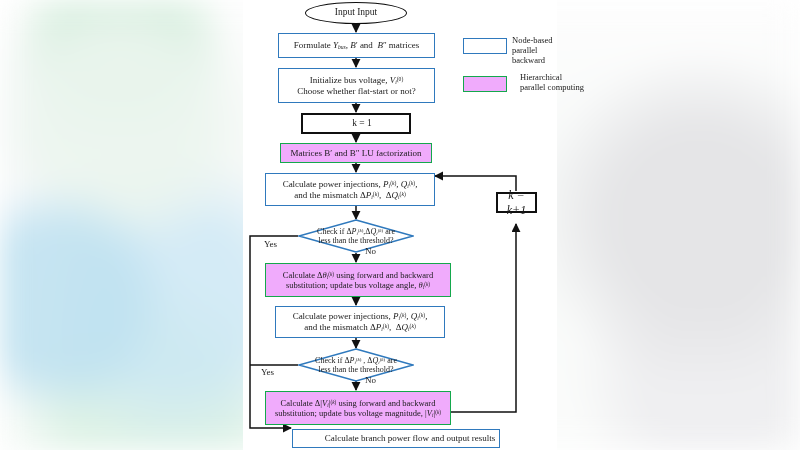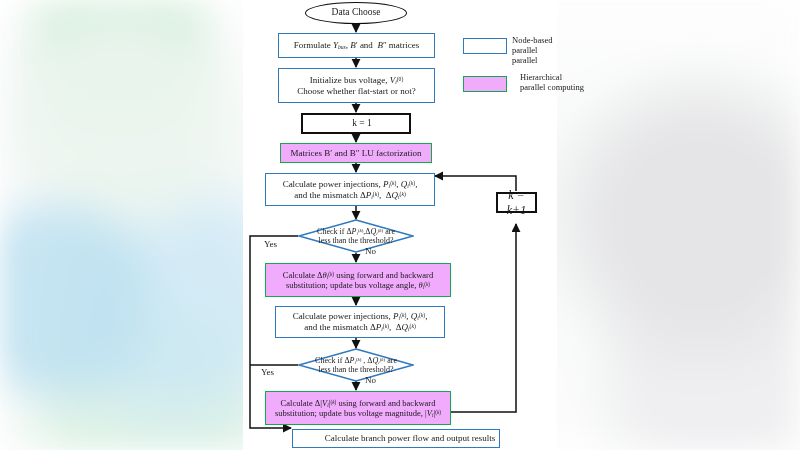--- a/index.html
+++ b/index.html
@@ -99,21 +99,21 @@
 
         <path d="M55,365 L7,365"></path>
 
         <path d="M273,191 L273,176 L192,176" marker-end="url(#ar)"></path>
 
         <path d="M196,412 L273,412 L273,224" marker-end="url(#ar)"></path>
       </g>
     </svg>
 
     <div class="node ellipse" style="left:62px;top:2px;width:102px;height:22px;font-size:9.5px;">
-      <span>Data Choose</span>
+      <span>Input Input</span>
     </div>
 
     <div class="node blue" style="left:35px;top:33px;width:157px;height:25px;font-size:9px;">
       <span>Formulate <i>Y</i><sub><i>bus</i></sub>, <i>B</i>′ and&nbsp; <i>B</i>″ matrices</span>
     </div>
 
     <div class="node blue" style="left:35px;top:68px;width:157px;height:35px;font-size:9px;flex-direction:column;">
       <span>Initialize bus voltage, <i>V</i><sub><i>i</i></sub><sup>(0)</sup></span>
       <span>Choose whether flat-start or not?</span>
     </div>
@@ -175,21 +175,21 @@
     </div>
 
     <div class="lbl" style="left:21px;top:239px;font-size:9px;">Yes</div>
     <div class="lbl" style="left:122px;top:246px;font-size:9px;">No</div>
     <div class="lbl" style="left:18px;top:367px;font-size:9px;">Yes</div>
     <div class="lbl" style="left:122px;top:375px;font-size:9px;">No</div>
 
     <div class="legend-sw blue" style="left:220px;top:38px;width:44px;height:16px;"></div>
     <div class="legend-txt" style="left:269px;top:35px;width:60px;font-size:8.5px;">
       <span>Node-based parallel</span><br>
-      <span>parallel</span>
+      <span>backward</span>
     </div>
 
     <div class="legend-sw green" style="left:220px;top:76px;width:44px;height:16px;"></div>
     <div class="legend-txt" style="left:269px;top:72px;width:64px;font-size:8.5px;margin-left:8px;">
       <span>Hierarchical</span><br>
       <span>parallel computing</span>
     </div>
 
   </div>
 </div>

